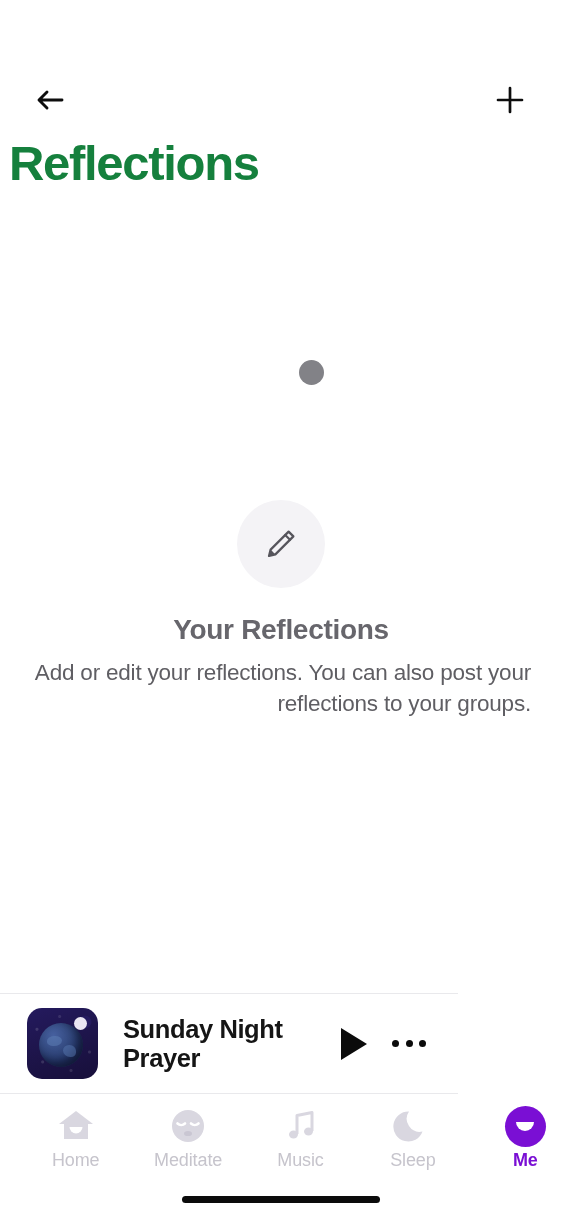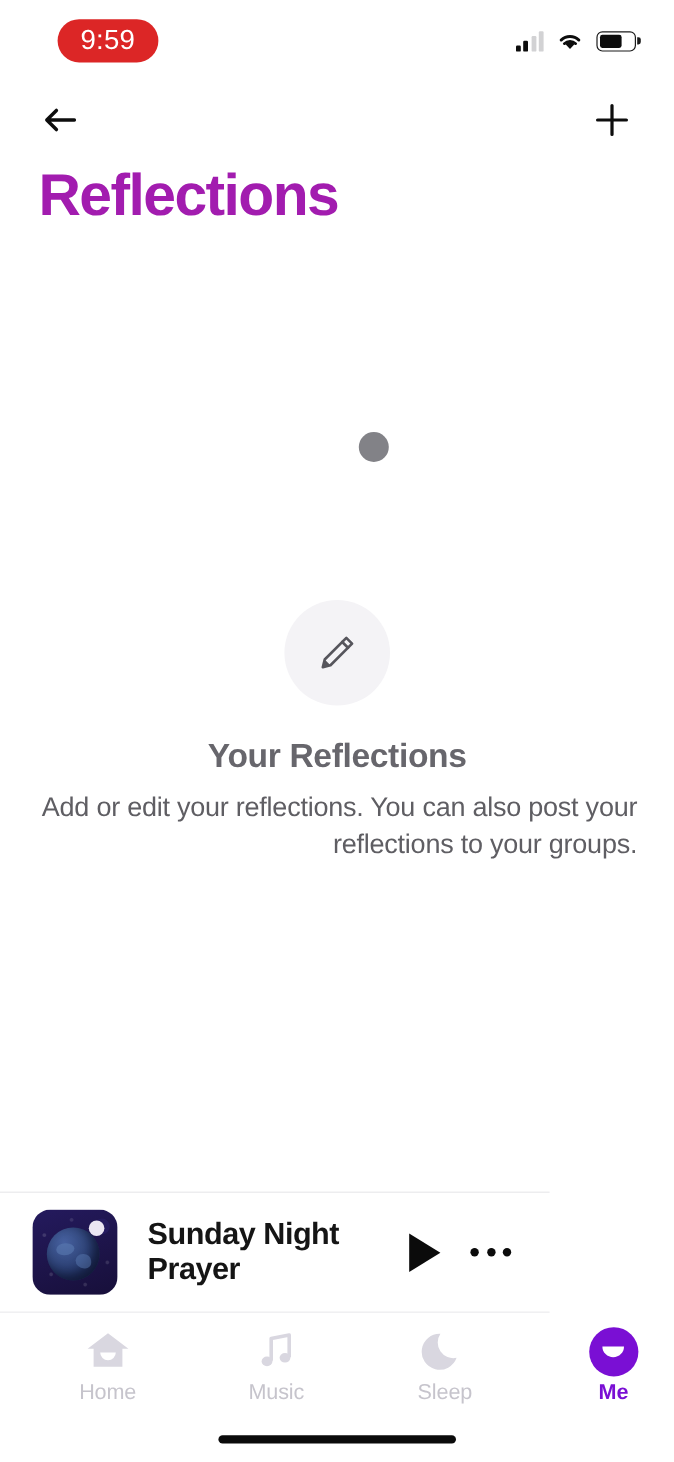--- a/index.html
+++ b/index.html
@@ -108,24 +108,24 @@
     align-items: center;
     justify-content: center;
     background: none;
     border: none;
     cursor: pointer;
   }
 
   
   .page-title {
     position: absolute;
-    top: 137px; left: 32px;
+    top: 137px; left: 9px;
     font-size: 49px;
     font-weight: bold;
-    color: #a21caf;
+    color: #15803d;
     letter-spacing: -1.3px;
     line-height: 1.1;
   }
 
   
   .spinner-dot {
     position: absolute;
     left: 299px; top: 360px;
     width: 25px; height: 25px;
     border-radius: 50%;
@@ -317,39 +317,20 @@
     width: 198px; height: 7px;
     border-radius: 4px;
     background: #0b0b0b;
   }
 </style>
 </head>
 <body>
 
 <div id="app">
 
-  <div class="status-bar">
-    <div class="time-pill">9:59</div>
-    <div class="status-icons">
-      <div class="signal">
-        <i></i>
-          <i></i>
-          <i></i>
-          <i></i>
-      </div>
-      <svg class="wifi" viewBox="0 0 22 17">
-        <path d="M11 14.8 L7.1 10.6 a5.7 5.7 0 0 1 7.8 0 Z" fill="#0d0d0d"></path>
-        <path d="M3.6 7.4 a10.8 10.8 0 0 1 14.8 0" stroke="#0d0d0d" stroke-width="2.4" fill="none" stroke-linecap="round"></path>
-        <path d="M6.2 10.4 a7 7 0 0 1 9.6 0" stroke="#0d0d0d" stroke-width="2.2" fill="none" stroke-linecap="round"></path>
-      </svg>
-      <div class="battery">
-        <div class="lvl"></div>
-      </div>
-    </div>
-  </div>
 
   <div class="nav-bar">
     <button class="icon-btn">
       <svg width="30" height="24" viewBox="0 0 30 24">
         <path d="M27 12 H4.5 M12 4 L4 12 L12 20" stroke="#0d0d0d" stroke-width="2.9" fill="none" stroke-linecap="round" stroke-linejoin="round"></path>
       </svg>
     </button>
     <button class="icon-btn">
       <svg width="30" height="30" viewBox="0 0 30 30">
         <path d="M15 3 V27 M3 15 H27" stroke="#0d0d0d" stroke-width="2.7" stroke-linecap="round"></path>
@@ -394,20 +375,31 @@
     <div class="tab">
       <div class="tab-icon">
         <svg width="44" height="40" viewBox="0 0 44 40">
           <path d="M22 5 L39 18 H34 V33 H10 V18 H5 Z" fill="#d9d7e0"></path>
           <path d="M15.5 21 a6.5 6.5 0 0 0 13 0 Z" fill="#ffffff"></path>
         </svg>
       </div>
       <div class="tab-label">Home</div>
     </div>
 
+    <div class="tab">
+      <div class="tab-icon">
+        <svg width="42" height="40" viewBox="0 0 42 40">
+          <circle cx="21" cy="20" r="16" fill="#d9d7e0"></circle>
+          <path d="M10.5 17.5 a5.5 5.5 0 0 0 7.5 0" stroke="#ffffff" stroke-width="2.6" fill="none" stroke-linecap="round"></path>
+          <path d="M24 17.5 a5.5 5.5 0 0 0 7.5 0" stroke="#ffffff" stroke-width="2.6" fill="none" stroke-linecap="round"></path>
+          <ellipse cx="21" cy="27.5" rx="4" ry="2.6" fill="#c9c6d2"></ellipse>
+        </svg>
+      </div>
+      <div class="tab-label">Meditate</div>
+    </div>
 
     <div class="tab">
       <div class="tab-icon">
         <svg width="40" height="40" viewBox="0 0 40 40">
           <path d="M16 28 V9.5 L31 6.5 V25" stroke="#d9d7e0" stroke-width="3" fill="none" stroke-linejoin="round"></path>
           <ellipse cx="12.5" cy="28.5" rx="4.5" ry="4" fill="#d9d7e0"></ellipse>
           <ellipse cx="27.5" cy="25.5" rx="4.5" ry="4" fill="#d9d7e0"></ellipse>
         </svg>
       </div>
       <div class="tab-label">Music</div>

